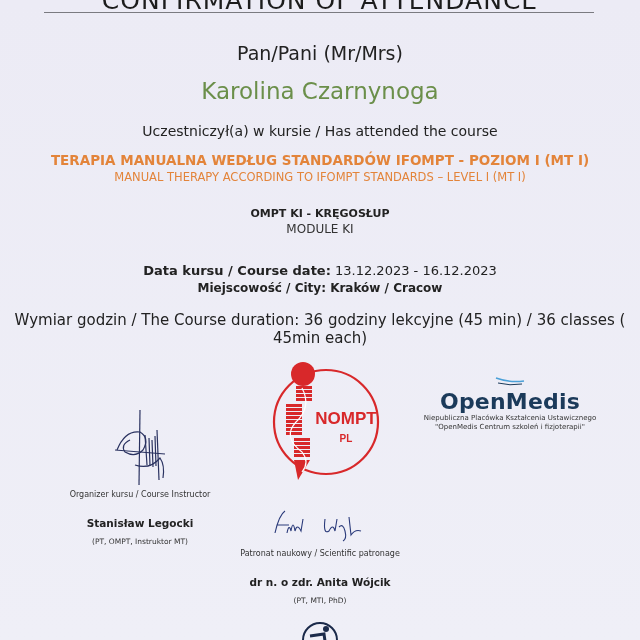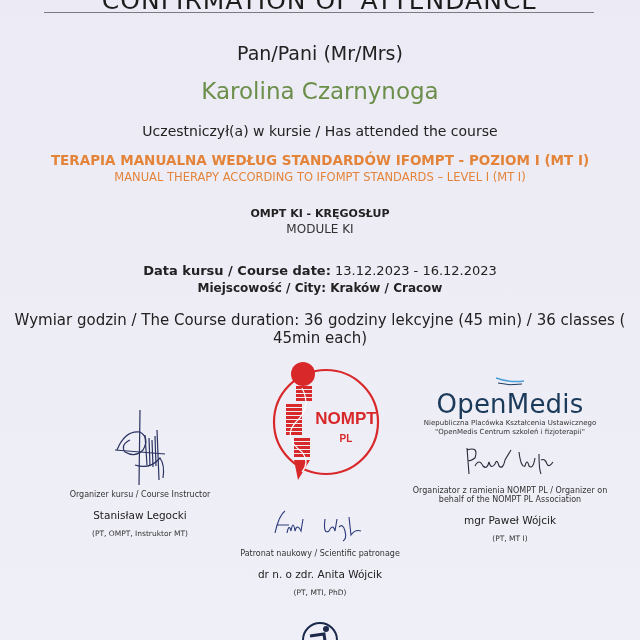--- a/index.html
+++ b/index.html
@@ -31,29 +31,29 @@
 
     .date-line { top: 263px; font-size: 13px; color: #222; }
     .date-line b { font-weight: bold; }
     .city-line { top: 281px; font-size: 12px; color: #222; font-weight: bold; }
     .duration-line { top: 311px; font-size: 15px; color: #222; }
 
     
     .sig-left { left: 40px; width: 200px; top: 410px; text-align: center; }
     .sig-left svg { display: block; margin: 0 auto; }
     .sig-role { font-size: 8px; color: #333; }
-    .sig-name { font-size: 10.5px; font-weight: normal; color: #222; margin-top: 10px; }
+    .sig-name { font-size: 10.5px; font-weight: bold; color: #222; margin-top: 18px; }
     .sig-cred { font-size: 7.5px; color: #333; margin-top: 8px; }
 
     
     .nompt-logo { left: 258px; top: 362px; width: 126px; height: 130px; }
 
     
     .openmedis { left: 400px; top: 372px; width: 220px; text-align: center; }
-    .om-name { font-size: 26px; color: #1b3a5a; letter-spacing: 0.2px; margin-top: -2px; }
+    .om-name { font-size: 22px; color: #1b3a5a; letter-spacing: 0.2px; margin-top: -2px; font-weight: bold; }
     .om-sub { font-size: 7px; color: #333; line-height: 9px; }
 
     .sig-right { left: 400px; top: 440px; width: 220px; text-align: center; }
 
     .sig-mid { left: 220px; top: 505px; width: 200px; text-align: center; }
 
     .bottom-logo { left: 300px; top: 620px; width: 40px; height: 40px; }
   </style>
 </head>
 <body>
@@ -128,34 +128,20 @@
   <div class="abs openmedis">
     <svg width="40" height="12" viewBox="0 0 40 12">
       <path d="M6 3 Q20 8 34 6" fill="none" stroke="#4aa0d8" stroke-width="1.6"></path>
       <path d="M8 8 Q20 11 32 9" fill="none" stroke="#1b3a5a" stroke-width="1"></path>
     </svg>
     <div class="om-name">OpenMedis</div>
     <div class="om-sub">Niepubliczna Placówka Kształcenia Ustawicznego</div>
     <div class="om-sub">"OpenMedis Centrum szkoleń i fizjoterapii"</div>
   </div>
 
-  <div class="abs sig-right">
-    <svg width="110" height="40" viewBox="0 0 110 40" style="display:block;margin:0 auto">
-      <g fill="none" stroke="#2a2a3a" stroke-width="1.1">
-        <path d="M12 8 L14 34 M12 10 Q24 6 20 18 Q14 22 14 20"></path>
-        <path d="M20 26 Q24 18 28 26 Q32 30 34 22 Q36 30 40 24 Q42 18 44 26 Q48 30 50 20 L56 10"></path>
-        <path d="M64 12 Q66 28 70 26 Q72 18 74 26 Q78 30 80 18"></path>
-        <path d="M84 14 Q84 30 86 34 M86 20 Q90 18 92 24 Q94 28 98 22"></path>
-      </g>
-    </svg>
-    <div class="sig-role" style="margin-top:6px">Organizator z ramienia NOMPT PL / Organizer on</div>
-    <div class="sig-role">behalf of the NOMPT PL Association</div>
-    <div class="sig-name">mgr Paweł Wójcik</div>
-    <div class="sig-cred">(PT, MT I)</div>
-  </div>
 
   <div class="abs sig-mid">
     <svg width="110" height="40" viewBox="0 0 110 40" style="display:block;margin:0 auto">
       <g fill="none" stroke="#2a3a7a" stroke-width="1.1">
         <path d="M10 28 Q14 10 20 6 M12 20 L24 20"></path>
         <path d="M22 28 Q24 18 26 26 Q28 14 30 26 Q32 18 36 26 L38 14"></path>
         <path d="M60 14 Q58 30 64 26 Q68 18 70 26 L72 14"></path>
         <path d="M74 22 Q78 18 80 26 Q82 34 78 36 M84 12 L86 30 Q90 24 96 26"></path>
       </g>
     </svg>

